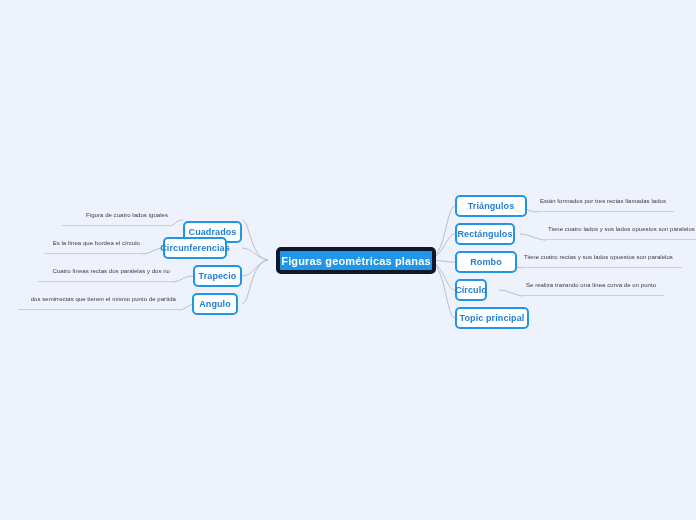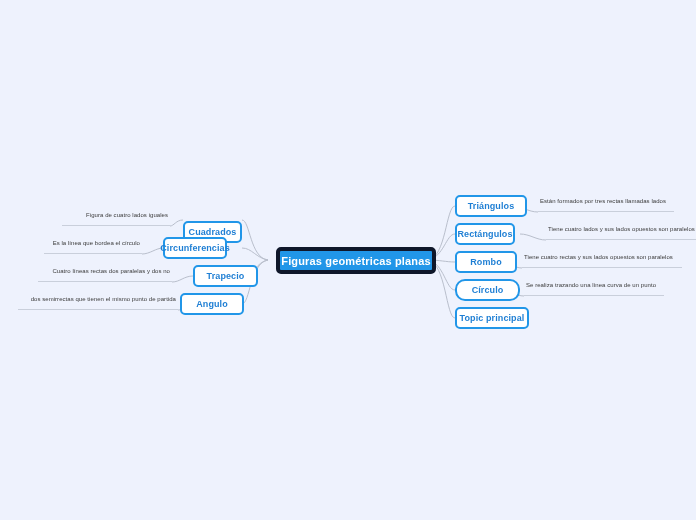--- a/index.html
+++ b/index.html
@@ -112,32 +112,32 @@
       <path d="M520,234 C530,234 536,240 546,240"></path>
       <path d="M499,262 C508,262 514,268 522,268"></path>
       <path d="M499,290 C508,290 516,296 524,296"></path>
     </g>
   </svg>
 
   <div class="central-node">Figuras geométricas planas</div>
 
   <div class="topic-node" style="left:183px; top:209px; width:59px;margin-top:12px;">Cuadrados</div>
   <div class="topic-node" style="left:163px; top:237px; width:64px;">Circunferencias</div>
-  <div class="topic-node" style="left:193px; top:265px; width:65px;">Trapecio</div>
-  <div class="topic-node" style="left:180px; top:293px; width:64px;">Angulo</div>
+  <div class="topic-node" style="left:193px; top:265px; width:49px;">Trapecio</div>
+  <div class="topic-node" style="left:192px; top:293px; width:46px;">Angulo</div>
 
   <div class="desc-node left" style="left:62px; top:212px; width:108px;">Figura de cuatro lados iguales</div>
   <div class="desc-node left" style="left:44px; top:240px; width:98px;">Es la línea que bordea el círculo</div>
   <div class="desc-node left" style="left:38px; top:268px; width:134px;">Cuatro líneas rectas dos paralelas y dos no</div>
   <div class="desc-node left" style="left:18px; top:296px; width:160px;">dos semirrectas que tienen el mismo punto de partida</div>
 
   <div class="topic-node" style="left:455px; top:195px; width:72px;">Triángulos</div>
   <div class="topic-node" style="left:455px; top:223px; width:60px;">Rectángulos</div>
   <div class="topic-node" style="left:455px; top:251px; width:62px;">Rombo</div>
-  <div class="topic-node" style="left:455px; top:279px; width:65px;border-radius:10px;">Círculo</div>
+  <div class="topic-node" style="left:455px; top:279px; width:32px;">Círculo</div>
   <div class="topic-node" style="left:455px; top:307px; width:74px;">Topic principal</div>
 
   <div class="desc-node right" style="left:538px; top:198px; width:136px;">Están formados por tres rectas llamadas lados</div>
   <div class="desc-node right" style="left:546px; top:226px; width:150px;">Tiene cuatro lados y sus lados opuestos son paralelos</div>
   <div class="desc-node right" style="left:522px; top:254px; width:160px;">Tiene cuatro rectas y sus lados opuestos son paralelos</div>
   <div class="desc-node right" style="left:524px; top:282px; width:140px;">Se realiza trazando una línea curva de un punto</div>
 
 </div>
 
 </body></html>

